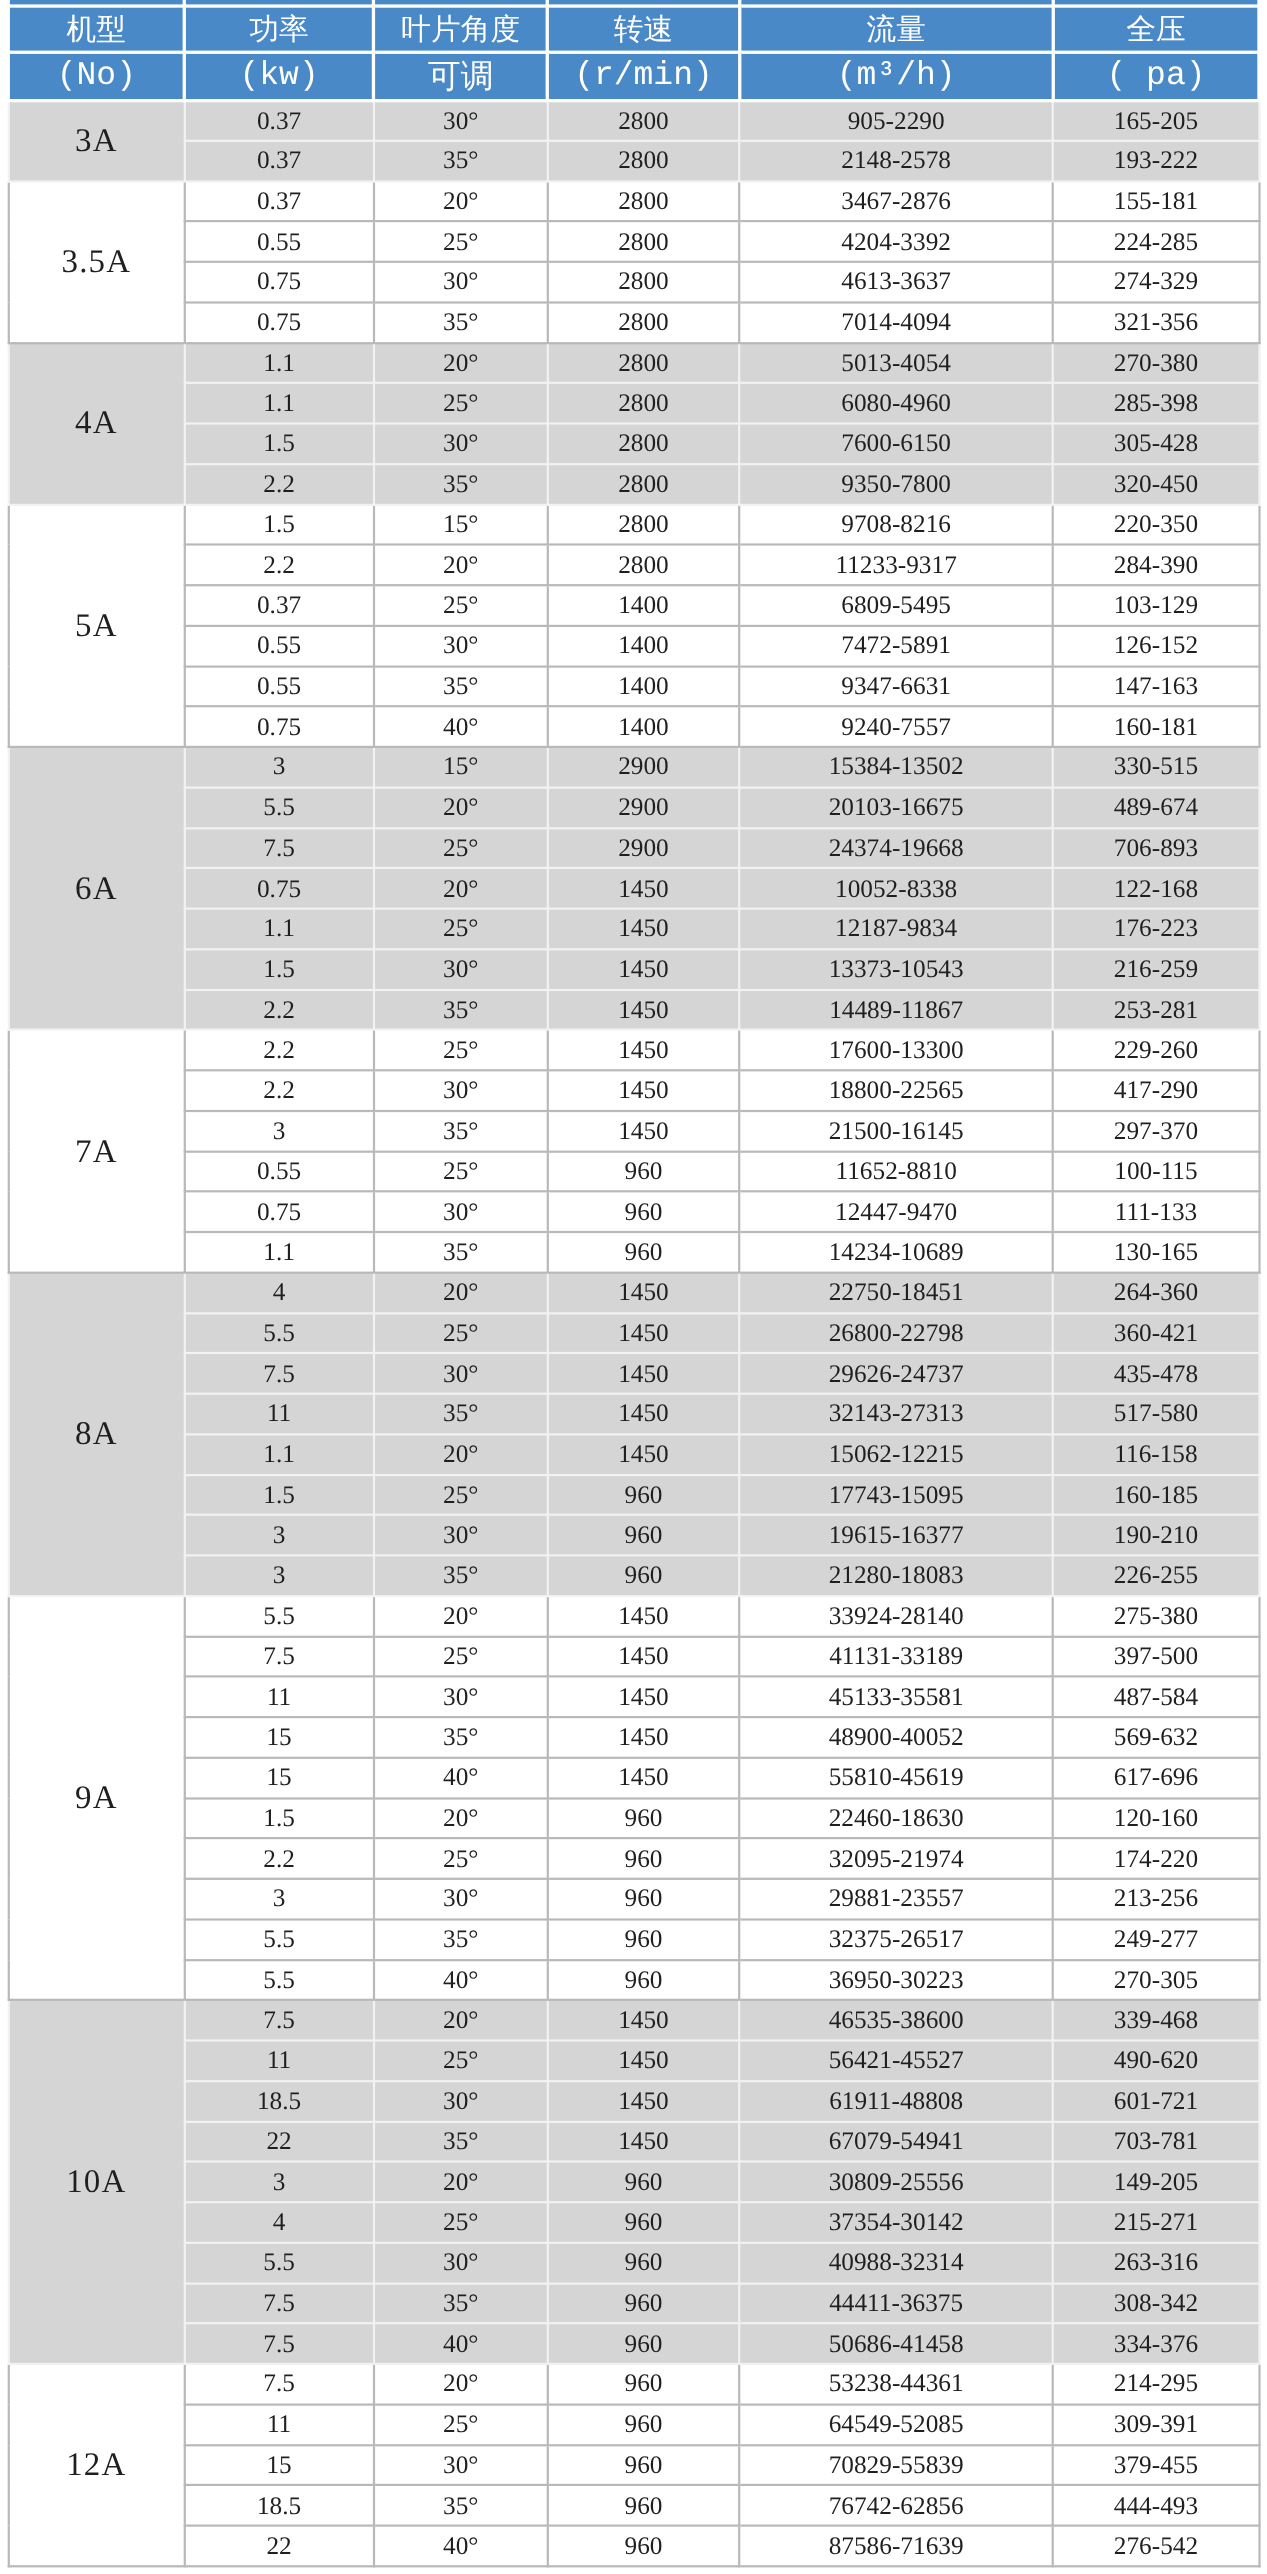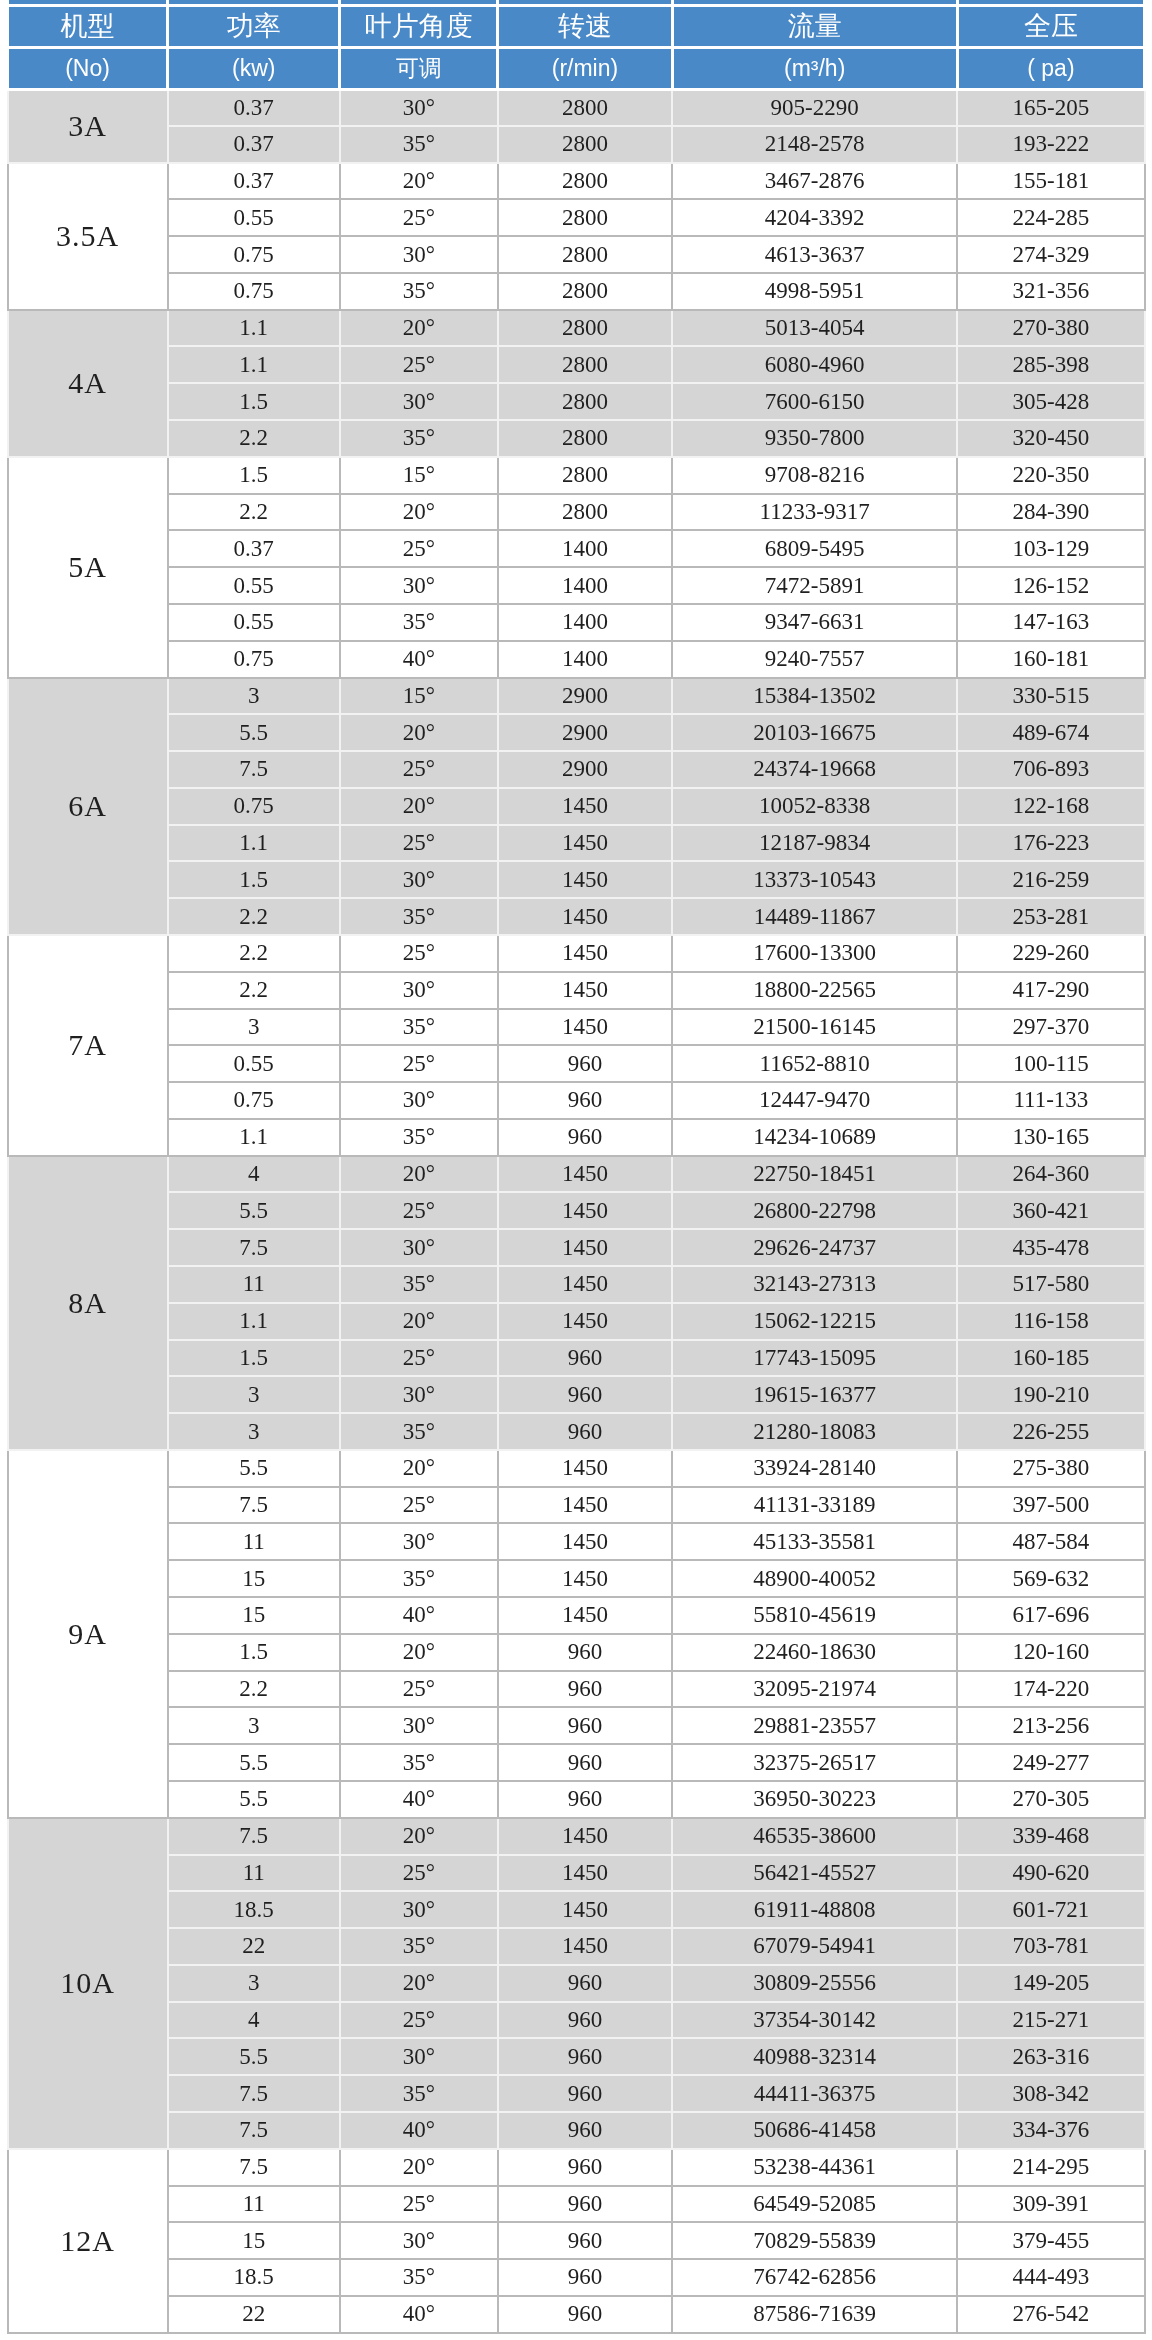--- a/index.html
+++ b/index.html
@@ -34,21 +34,21 @@
   
   thead th{
     background:var(--header-blue);
     color:var(--header-text);
     border:3px solid #ffffff;
     font-weight:normal;
     vertical-align:middle;
   }
   thead tr.stub th{height:5px;padding:0;line-height:0;}
   thead tr.cn th{height:42px;font-size:27px;font-family:"Liberation Sans","DejaVu Sans",sans-serif;}
-  thead tr.en th{height:42px;font-size:23px;font-family:Liberation Sans, sans-serif;}
+  thead tr.en th{height:42px;font-size:30px;font-family:Liberation Mono, monospace;}
   thead tr.stub th{border-top:none;}
   
   tbody td{
     height:36.2px;
     font-size:23px;
     vertical-align:middle;
     border:2px solid var(--border-plain);
   }
   tbody tr.shaded td{
     background:var(--row-shaded);
@@ -137,21 +137,21 @@
           <td>0.75</td>
           <td>30°</td>
           <td>2800</td>
           <td>4613-3637</td>
           <td>274-329</td>
         </tr>
         <tr class="plain">
           <td>0.75</td>
           <td>35°</td>
           <td>2800</td>
-          <td>4998-5951</td>
+          <td>7014-4094</td>
           <td>321-356</td>
         </tr>
         <tr class="shaded">
           <td rowspan="4" class="model">4A</td>
           <td>1.1</td>
           <td>20°</td>
           <td>2800</td>
           <td>5013-4054</td>
           <td>270-380</td>
         </tr>

